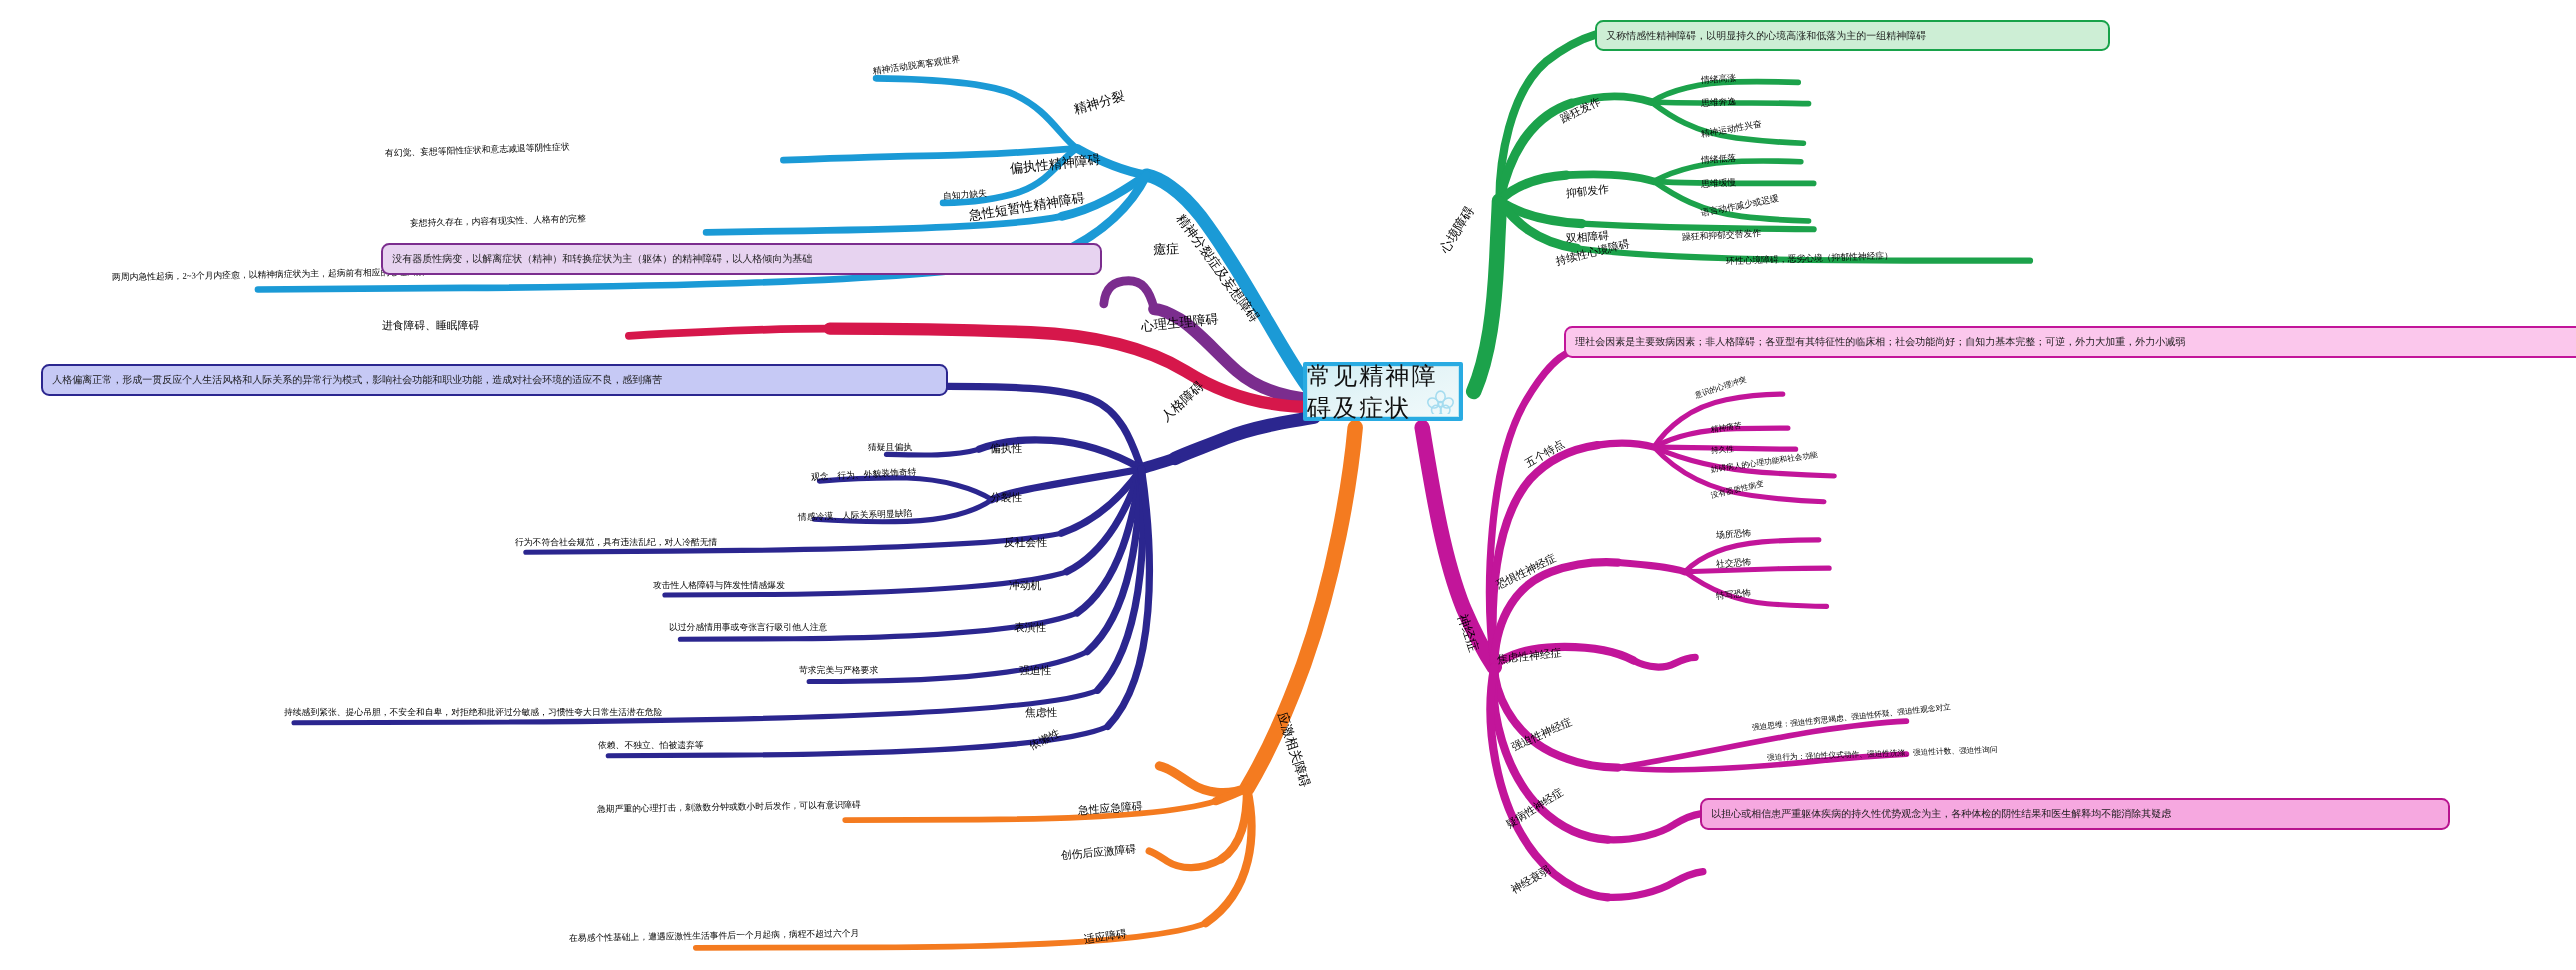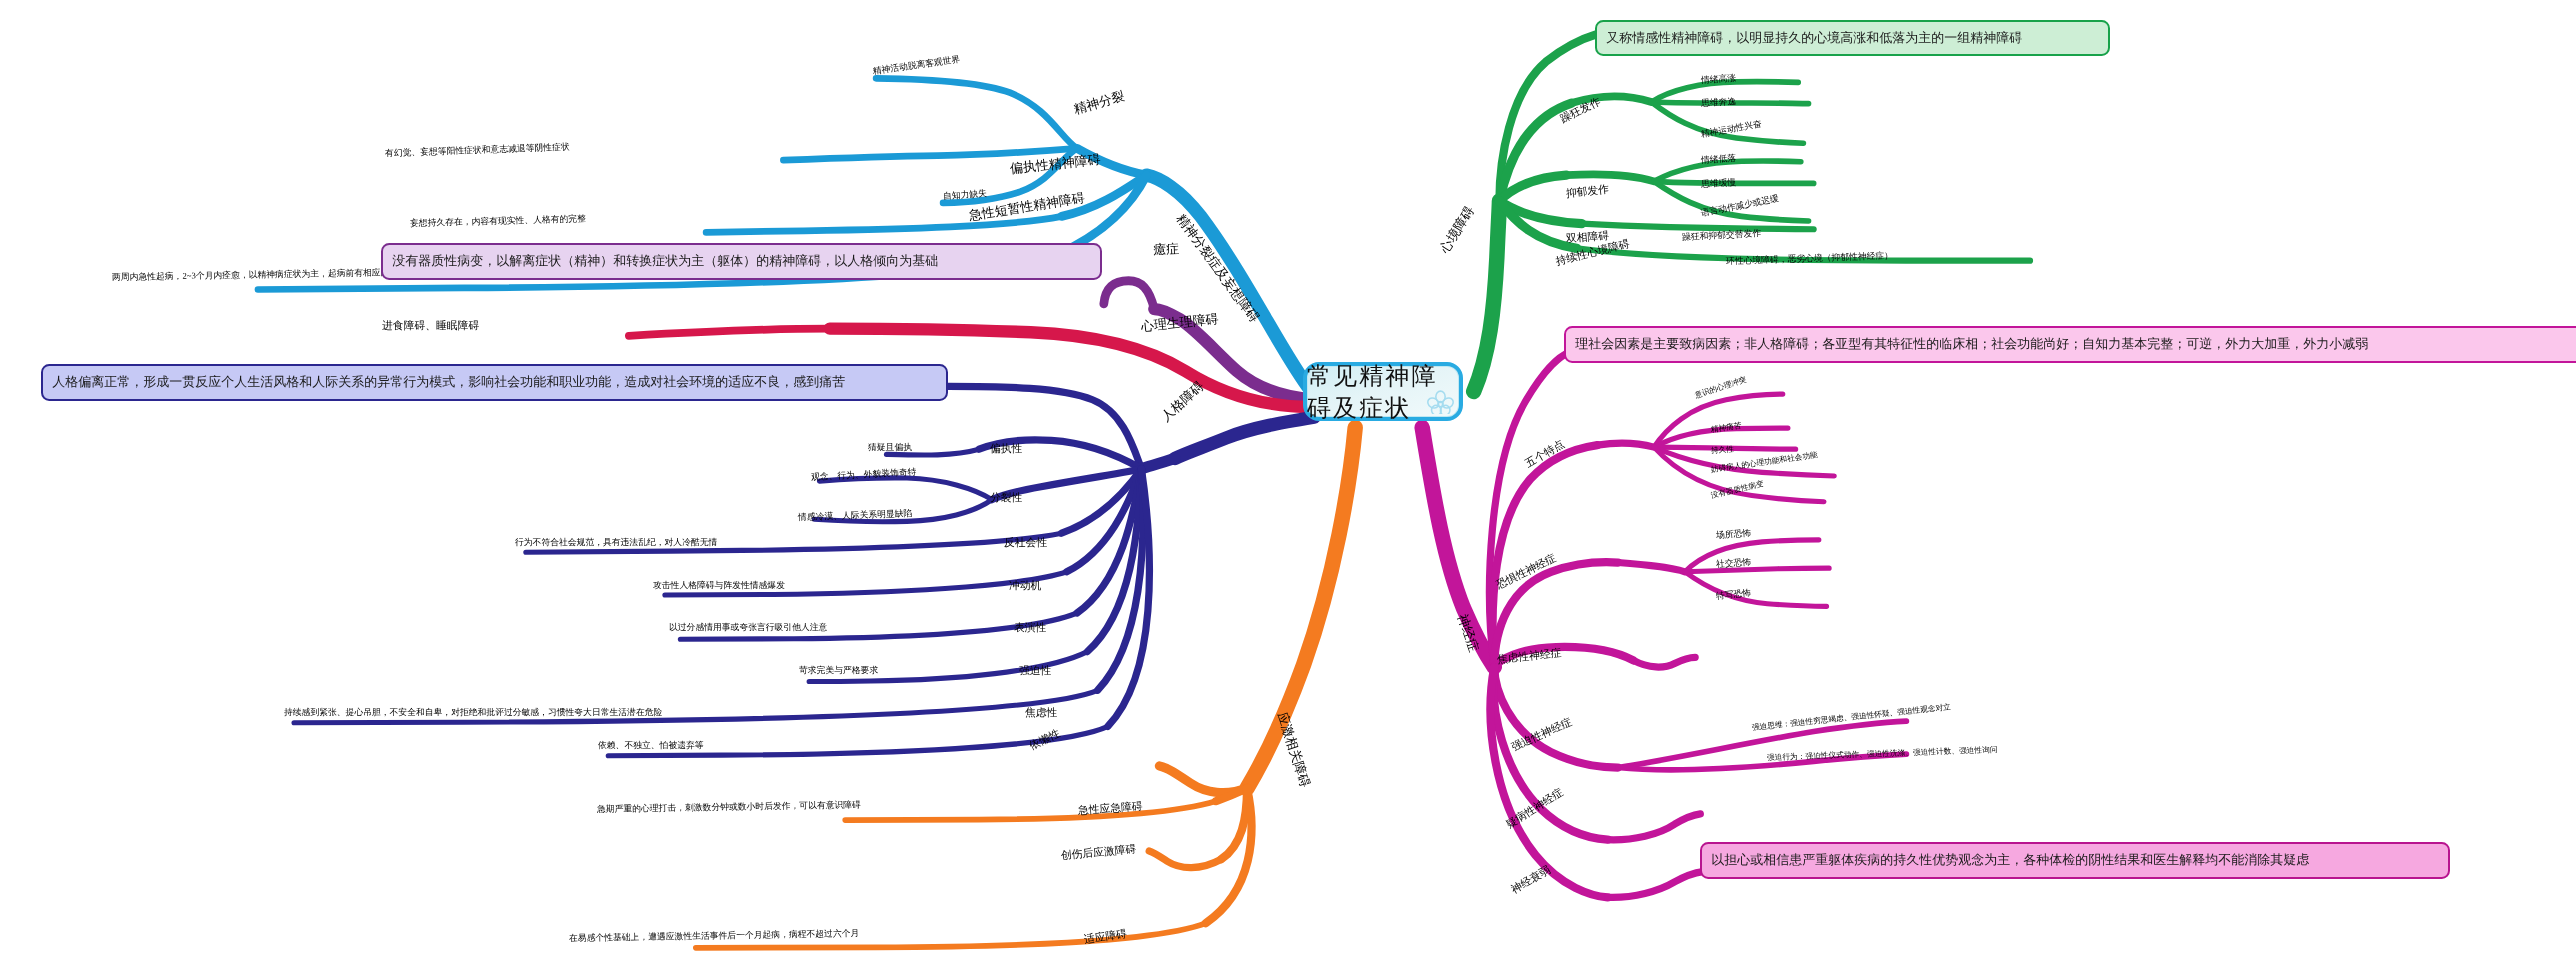--- a/index.html
+++ b/index.html
@@ -4,45 +4,45 @@
 <style>
   html,body{margin:0;padding:0;background:#ffffff;}
   body{width:2680px;height:970px;position:relative;overflow:hidden;
        font-family:"Liberation Serif","DejaVu Serif",serif;color:#000;}
   #canvas{position:absolute;left:0;top:0;width:2680px;height:970px;}
   svg#links{position:absolute;left:0;top:0;width:2680px;height:970px;}
 
   
   .central{
     position:absolute;box-sizing:border-box;
-    border:4.6px solid #29ABE2;border-radius:16px;
+    border:4.6px solid #29ABE2;border-radius:2px;
     background:linear-gradient(160deg,#cfeef4 0%,#e4f4f7 45%,#f2fafb 100%);
     box-shadow:0 0 0 1px #bfe8f2 inset;
     display:flex;align-items:center;justify-content:center;
     font-size:24px;letter-spacing:2.1px;color:#111;
   }
   .flowerIcon{position:absolute;right:5.2px;bottom:3.1px;opacity:.55;}
 
   
   .lbl{position:absolute;white-space:nowrap;color:#000;line-height:1;
        transform-origin:left center;}
   .lbl.big{font-size:13px;}
   .lbl.mid{font-size:10.8px;}
   .lbl.sm{font-size:8.8px;}
   .lbl.xs{font-size:7.7px;}
 
   
   .box{position:absolute;box-sizing:border-box;border-radius:8.2px;
-       padding:6.2px 9.3px;font-size:13px;line-height:1.55;
+       padding:6.2px 9.3px;font-size:10px;line-height:1.55;
        border-width:2.1px;border-style:solid;}
   .box.purple{background:#e7d3f0;border-color:#7b2d8e;color:#1a1a1a;}
   .box.indigo{background:#c6c9f5;border-color:#2b268f;color:#1a1a1a;}
   .box.green {background:#cdeed5;border-color:#18a24a;color:#1a1a1a;}
   .box.magenta{background:#fbc7ec;border-color:#c2159a;color:#1a1a1a;}
-  .box.pinkd {background:#f6a8e0;border-color:#b8148f;color:#1a1a1a;margin-top:44px;}
+  .box.pinkd {background:#f6a8e0;border-color:#b8148f;color:#1a1a1a;}
   .box.orange{background:#fde0bb;border-color:#ef7d22;color:#1a1a1a;}
 </style>
 </head>
 <body>
 
 <div id="canvas">
 
   <svg id="links" viewBox="0 0 5201 1883">
     <g fill="none" stroke-linecap="round">
 

